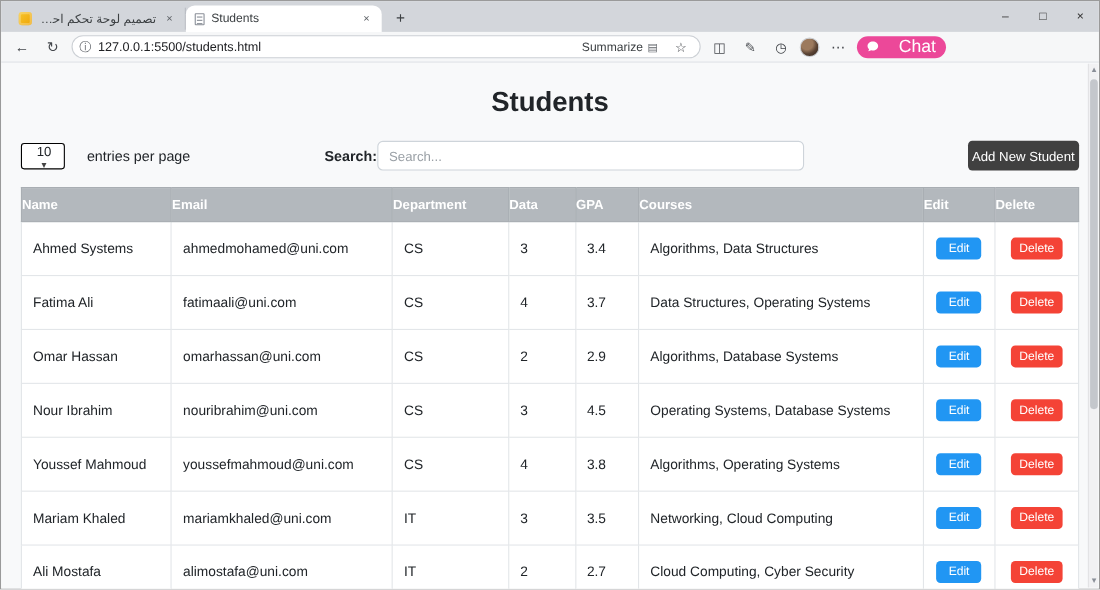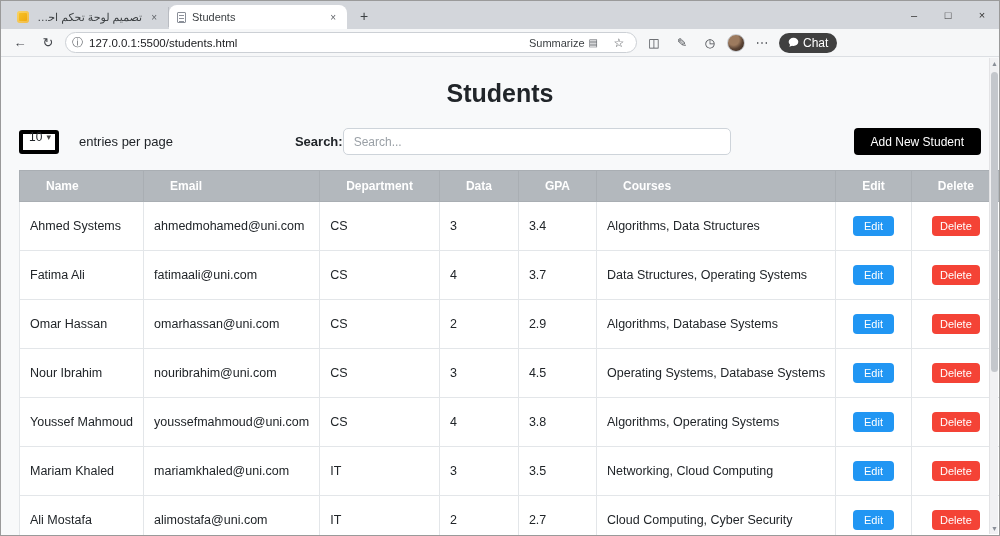--- a/index.html
+++ b/index.html
@@ -70,60 +70,60 @@
     display:flex; align-items:flex-start; gap:4px; font-size:11px; color:#3c4043;
     padding:1px 4px; border-radius:4px;
   }
   .sum-ico { font-size:10px; color:#5f6368; }
   .avatar {
     width:18px; height:18px; border-radius:50%; flex:0 0 auto;
     background:radial-gradient(circle at 35% 30%, #9c7a5e 0 35%, #5a4334 60%, #2e2219 100%);
     border:1px solid #c9ccd1;
   }
   .chat-btn {
-    height:20px; background:#404040; color:#fff; border-radius:10px;
-    display:flex; align-items:center; gap:4px; padding:0 9px; font-size:12px;
+    height:20px; background:#ec4899; color:#fff; border-radius:10px;
+    display:flex; align-items:center; gap:18px; padding:0 9px; font-size:16px;
     flex:0 0 auto;
   }
 
   
   .page { height:479px; background:#f8f9fa; overflow:hidden; }
   .page-title {
     text-align:center; font-size:25px; font-weight:700; color:#212529;
     padding:22px 0 20px;
   }
   .controls { display:flex; align-items:center; padding:0 18px; margin-bottom:15px; }
   .select-box {
-    width:40px; height:24px; background:#fff; border:4px solid #000000; border-radius:3px;
+    width:40px; height:24px; background:#fff; border:1px solid #000000; border-radius:3px;
     display:flex; align-items:center; justify-content:space-between;
-    padding:0 4px 10px 6px; font-size:12px; color:#212529;
+    padding:0 4px 10px 6px; font-size:12px; color:#212529;flex-direction:column;
   }
   .select-chevron { font-size:9px; color:#444; }
   .per-page-label { font-size:13px; color:#212529; margin-left:20px; }
   .search-group { display:flex; align-items:center; margin-left:122px; }
   .search-label { font-size:13px; color:#212529; font-weight:600; margin-right:0; }
   .search-input {
     width:388px; height:27px; border:1px solid #ced4da; border-radius:5px;
     padding:0 10px; font-size:12px; font-family:"Liberation Sans", sans-serif;
     color:#212529; background:#fff; outline:none;
   }
   .search-input::placeholder { color:#9aa0a6; }
   .add-btn {
-    margin-left:auto; background:#000000; color:#fff; border:none; border-radius:4px;
-    height:27px; padding:0 17px; font-size:12px; font-family:"Liberation Sans", sans-serif;
+    margin-left:auto; background:#404040; color:#fff; border:none; border-radius:4px;
+    height:27px; padding:0 4px; font-size:12px; font-family:"Liberation Sans", sans-serif;
   }
 
   
   table.students {
     width:calc(100% - 36px); margin:0 18px; border-collapse:collapse;
     background:#fff; font-size:12.5px; color:#212529;
   }
   table.students th {
     background:#b3b8bd; color:#ffffff; font-weight:600; font-size:12px;
-    text-align:left; padding:8px 26px; border:1px solid #a9aeb3;
+    text-align:left; padding:8px 0; border:1px solid #a9aeb3;
   }
   table.students td {
     padding:14px 10px; border:1px solid #e3e6e9; background:#fff;
     white-space:nowrap; overflow:hidden; text-overflow:ellipsis;
   }
   td.btn-cell { text-align:center; }
   .edit-btn {
     background:#2196f3; color:#fff; border:none; border-radius:4px;
     padding:4px 11px; font-size:11px; font-family:"Liberation Sans", sans-serif;
   }

